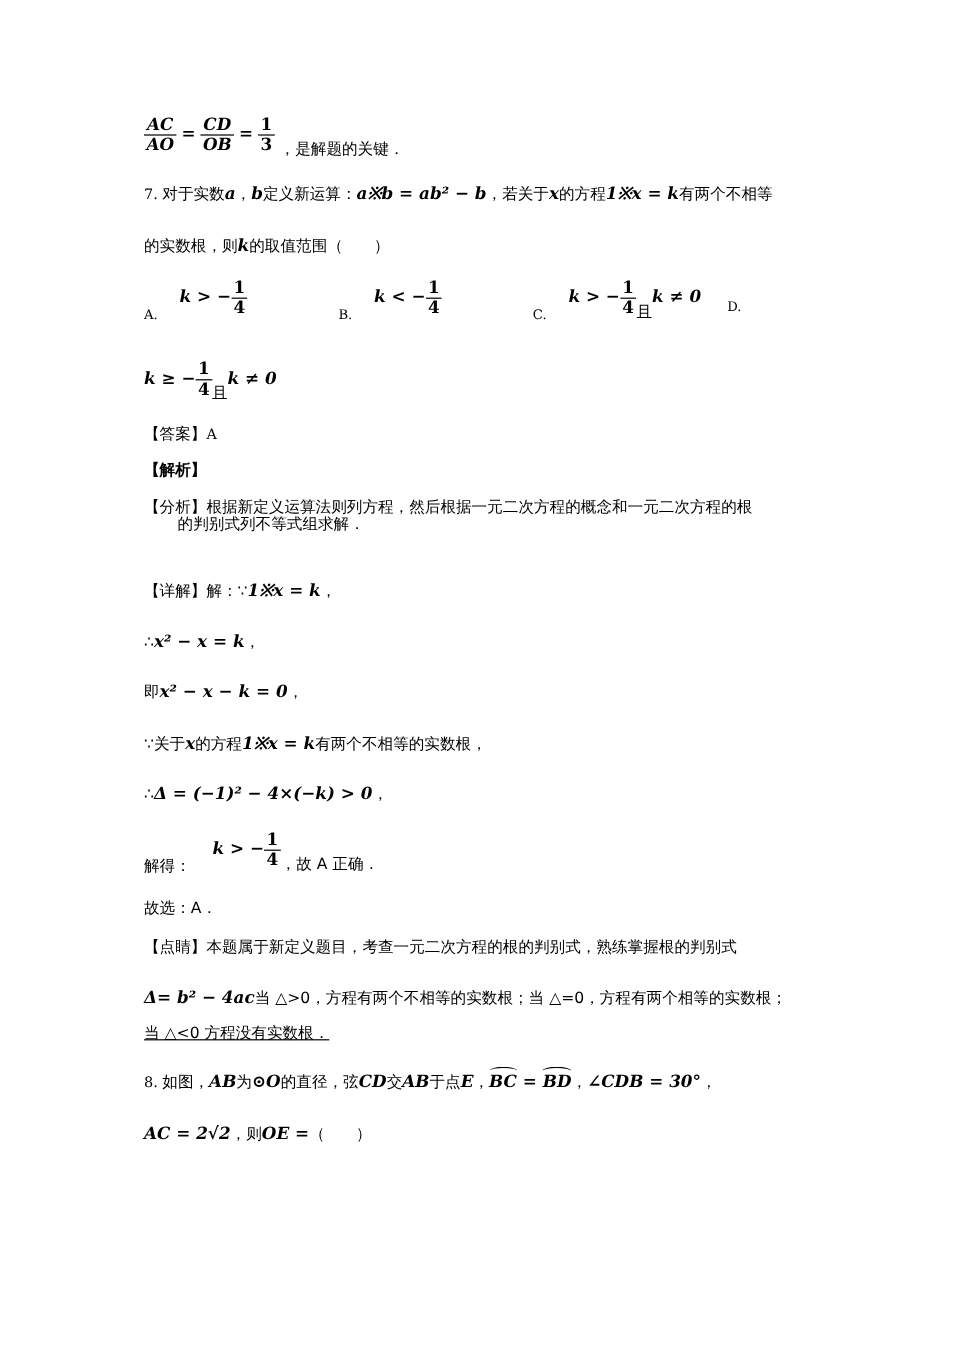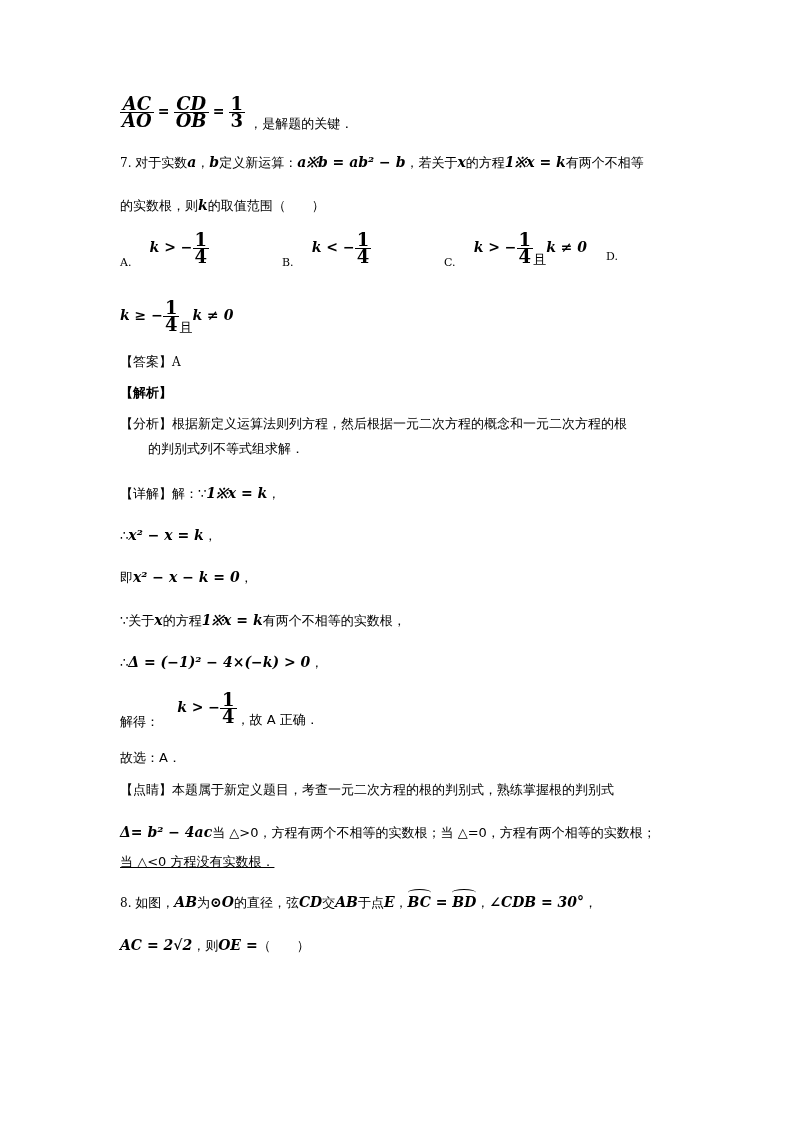--- a/index.html
+++ b/index.html
@@ -4,21 +4,21 @@
 <style>
   html, body { margin: 0; padding: 0; background: #ffffff; }
   body {
     width: 794px; height: 1123px; position: relative; overflow: hidden;
     font-family: "DejaVu Sans", sans-serif; color: #000;
     font-size: 13px;
   }
   .line { position: absolute; left: 120px; white-space: nowrap; line-height: 20px; }
   .m { font-family: "DejaVu Serif", serif; font-weight: bold; font-style: italic; font-size: 14px; }
   .mu { font-family: "DejaVu Serif", serif; font-weight: bold; font-size: 14px; }
-  .frac { display: inline-block; vertical-align: middle; text-align: center; font-family: "DejaVu Serif", serif; font-weight: bold; font-size: 18px; line-height: 16px; }
+  .frac { display: inline-block; vertical-align: middle; text-align: center; font-family: "DejaVu Serif", serif; font-weight: bold; font-size: 14px; line-height: 16px; }
   .frac .num { display: block; border-bottom: 1.5px solid #000; padding: 0 2px; }
   .frac .den { display: block; padding: 0 2px; }
   .frac.it { font-style: italic; }
   .opt-label { font-family: "DejaVu Serif", serif; font-size: 11px; }
   .small { font-family: "DejaVu Serif", serif; font-size: 12px; }
   .arc { position: relative; display: inline-block; }
   .arc::before { content: ""; position: absolute; left: 0; right: 0; top: -3px; height: 6px; border-top: 1.5px solid #000; border-radius: 50% 50% 0 0; }
 </style>
 </head>
 <body>
@@ -71,21 +71,21 @@
 </div>
 
 <div class="line" style="top:352px;">
   <span>【答案】</span><span class="small">A</span>
 </div>
 <div class="line" style="top:383px;font-weight:bold;">【解析】</div>
 
 <div class="line" style="top:414px;">
   <span>【分析】</span><span>根据新定义运算法则列方程，然后根据一元二次方程的概念和一元二次方程的根</span>
 </div>
-<div class="line" style="top:439px;padding-left:28px;">的判别式列不等式组求解．</div>
+<div class="line" style="top:428px;padding-left:28px;">的判别式列不等式组求解．</div>
 
 <div class="line" style="top:483px;">
   <span>【详解】</span><span>解：∵</span><span class="m">1※x = k</span><span>，</span>
 </div>
 <div class="line" style="top:525px;">
   <span>∴</span><span class="m">x² − x = k</span><span>，</span>
 </div>
 <div class="line" style="top:567px;">
   <span>即</span><span class="m">x² − x − k = 0</span><span>，</span>
 </div>

